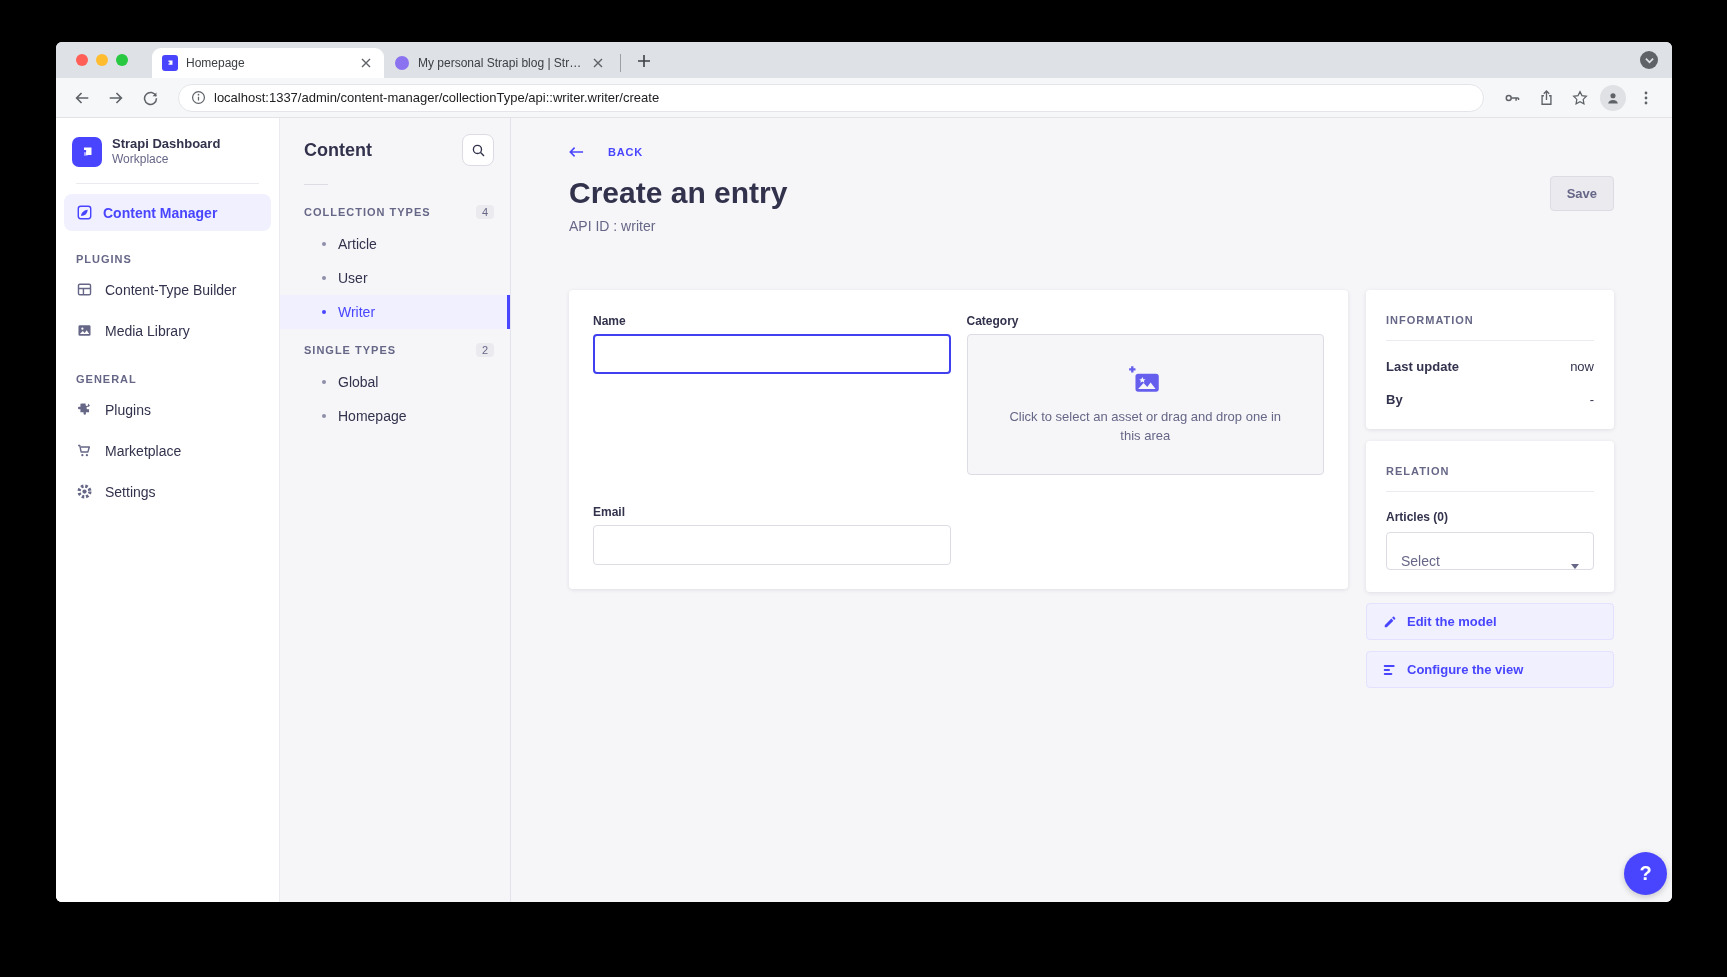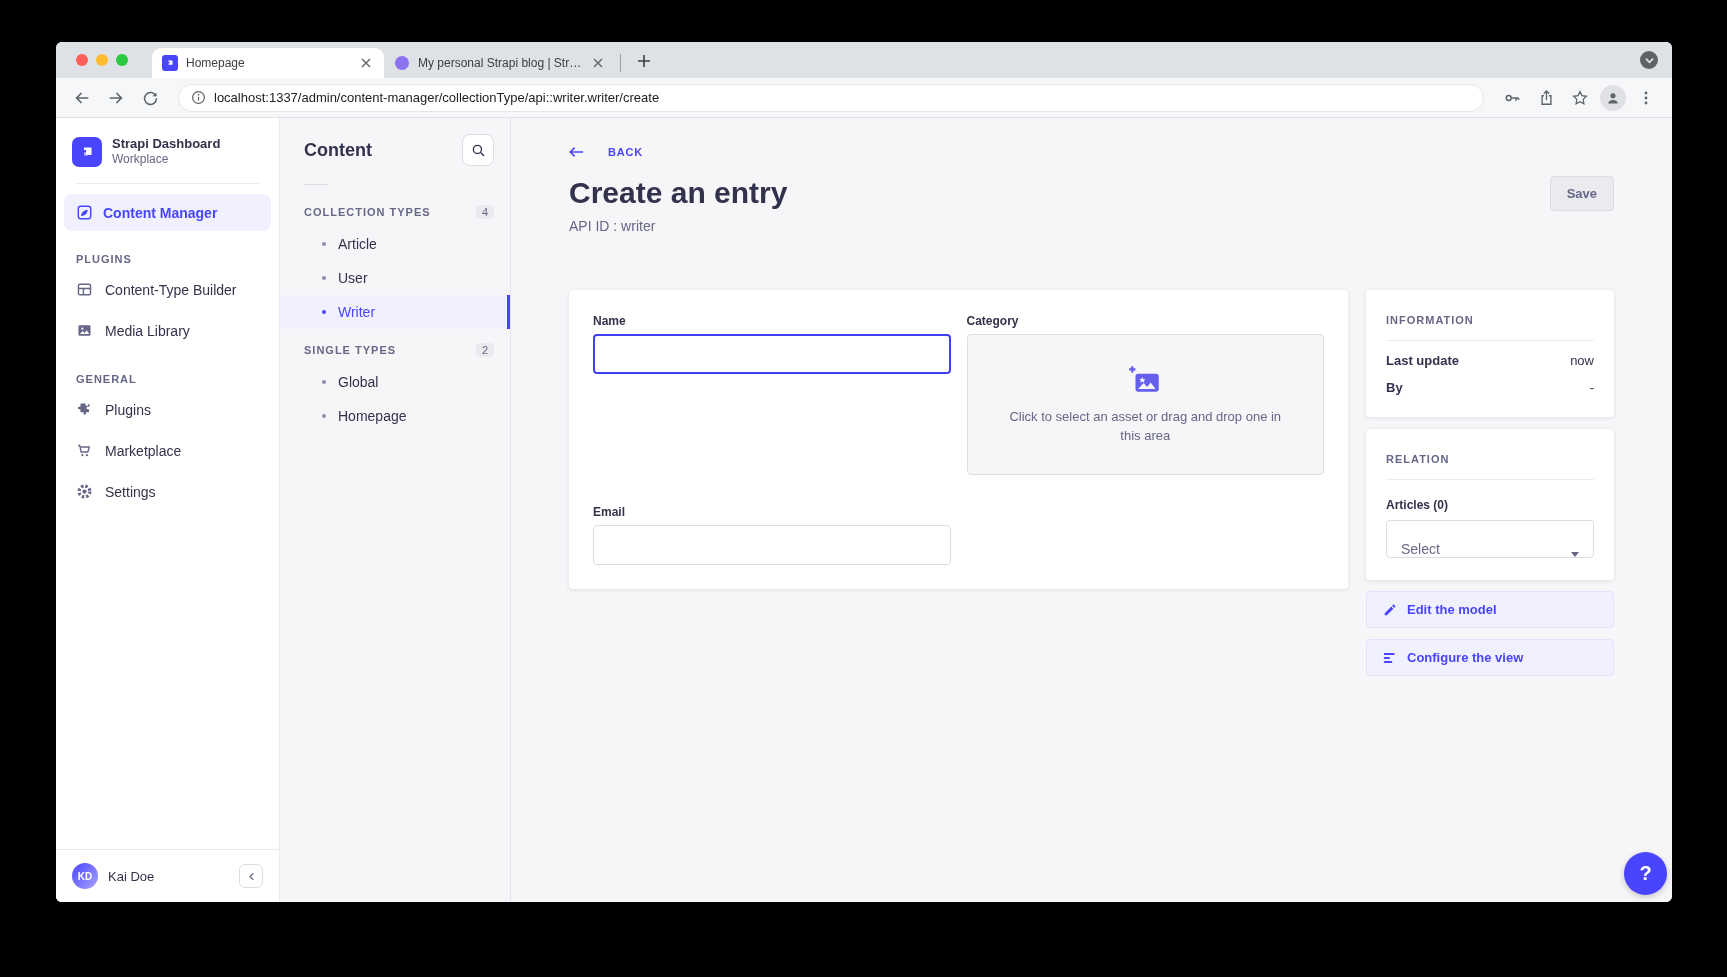--- a/index.html
+++ b/index.html
@@ -82,21 +82,21 @@
   .text-input.focused { border:2px solid #4040f0; }
   .upload-box { height:141px; background:#f6f6f9; border:1px solid #dcdce4; border-radius:4px; display:flex; flex-direction:column; align-items:center; justify-content:center; gap:12px; padding:0 36px; }
   .upload-hint { font-size:13px; color:#666687; text-align:center; line-height:1.45; max-width:320px; }
   .field-email { grid-column:1; }
   
   .aside { display:flex; flex-direction:column; }
   .aside-card { background:#fff; border-radius:4px; box-shadow:0 1px 4px rgba(33,33,52,0.1); padding:18px 20px 22px; }
   .aside-card + .aside-card { margin-top:12px; }
   .aside-card-title { font-size:11px; font-weight:bold; letter-spacing:1px; color:#666687; padding-top:6px; }
   .aside-divider { height:1px; background:#eaeaef; margin:14px 0 4px; }
-  .info-row { display:flex; justify-content:space-between; align-items:center; margin-top:12px; font-size:13px; }
+  .info-row { display:flex; justify-content:space-between; align-items:center; margin-top:18px; font-size:13px; }
   .info-row .lbl { font-weight:bold; color:#32324d; }
   .info-row .val { color:#32324d; }
   .relation-field-label { margin-top:18px; font-size:12px; font-weight:600; color:#32324d; }
   .select-box { margin-top:8px; height:38px; background:#fff; border:1px solid #dcdce4; border-radius:4px; display:flex; align-items:flex-end; justify-content:space-between; padding:0 14px; }
   .select-box .sel-txt { font-size:14px; color:#666687; }
   .caret-down { width:0; height:0; border-left:4px solid transparent; border-right:4px solid transparent; border-top:5px solid #666687; }
   .aside-action { margin-top:11px; width:100%; background:#f0f0ff; border:1px solid #e2e1ff; border-radius:4px; height:37px; display:flex; align-items:center; gap:10px; padding:0 16px; color:#4945ff; font-size:13px; font-weight:600; font-family:inherit; }
   .help-fab { position:absolute; right:5px; bottom:7px; width:43px; height:43px; border-radius:50%; background:#4945ff; color:#fff; border:none; font-size:20px; font-weight:bold; display:flex; align-items:center; justify-content:center; box-shadow:0 2px 6px rgba(0,0,0,0.2); font-family:inherit; }
   svg { display:block; }
 </style>
@@ -281,29 +281,20 @@
         <span class="nico">
           <svg width="17" height="17" viewBox="0 0 24 24">
               <circle cx="12" cy="12" r="7.6" fill="none" stroke="currentColor" stroke-width="4.6" stroke-dasharray="3.4 2.6"></circle>
               <circle cx="12" cy="12" r="5" fill="#fff"></circle>
               <circle cx="12" cy="12" r="3" fill="currentColor"></circle>
             </svg>
         </span>
         <span>Settings</span>
       </div>
 
-      <div class="nav-user">
-        <span class="kd">KD</span>
-        <span class="nav-user-name">Kai Doe</span>
-        <span class="collapse-btn">
-          <svg width="9" height="9" viewBox="0 0 10 12">
-              <path d="M7.5 1.5L3 6l4.5 4.5" stroke="currentColor" stroke-width="1.7" fill="none"></path>
-            </svg>
-        </span>
-      </div>
     </nav>
 
     <div class="subnav">
       <div class="subnav-head">
         <span class="subnav-title">Content</span>
         <span class="search-btn">
           <svg width="15" height="15" viewBox="0 0 20 20">
               <circle cx="8.6" cy="8.6" r="5.4" stroke="currentColor" stroke-width="1.8" fill="none"></circle>
               <path d="M12.8 12.8L17.4 17.4" stroke="currentColor" stroke-width="1.8"></path>
             </svg>

